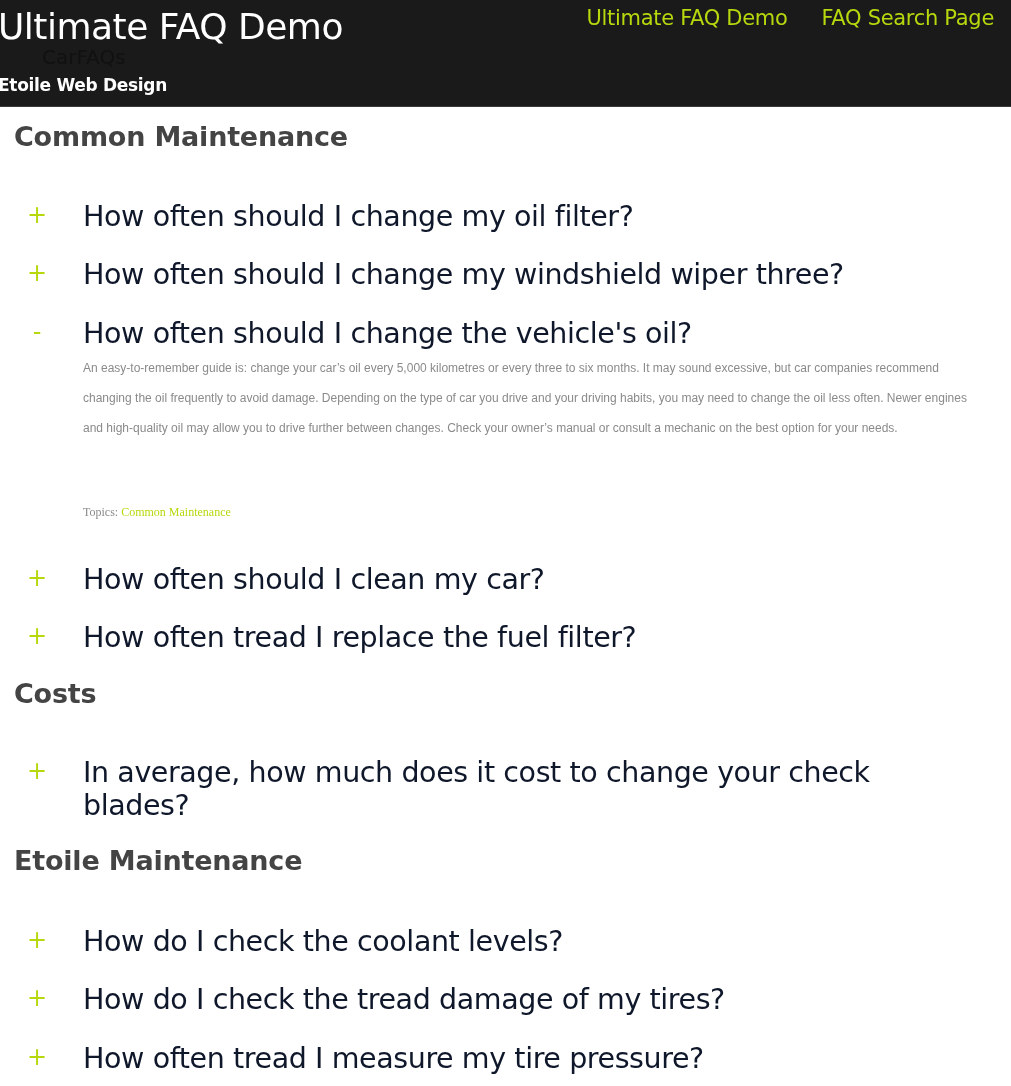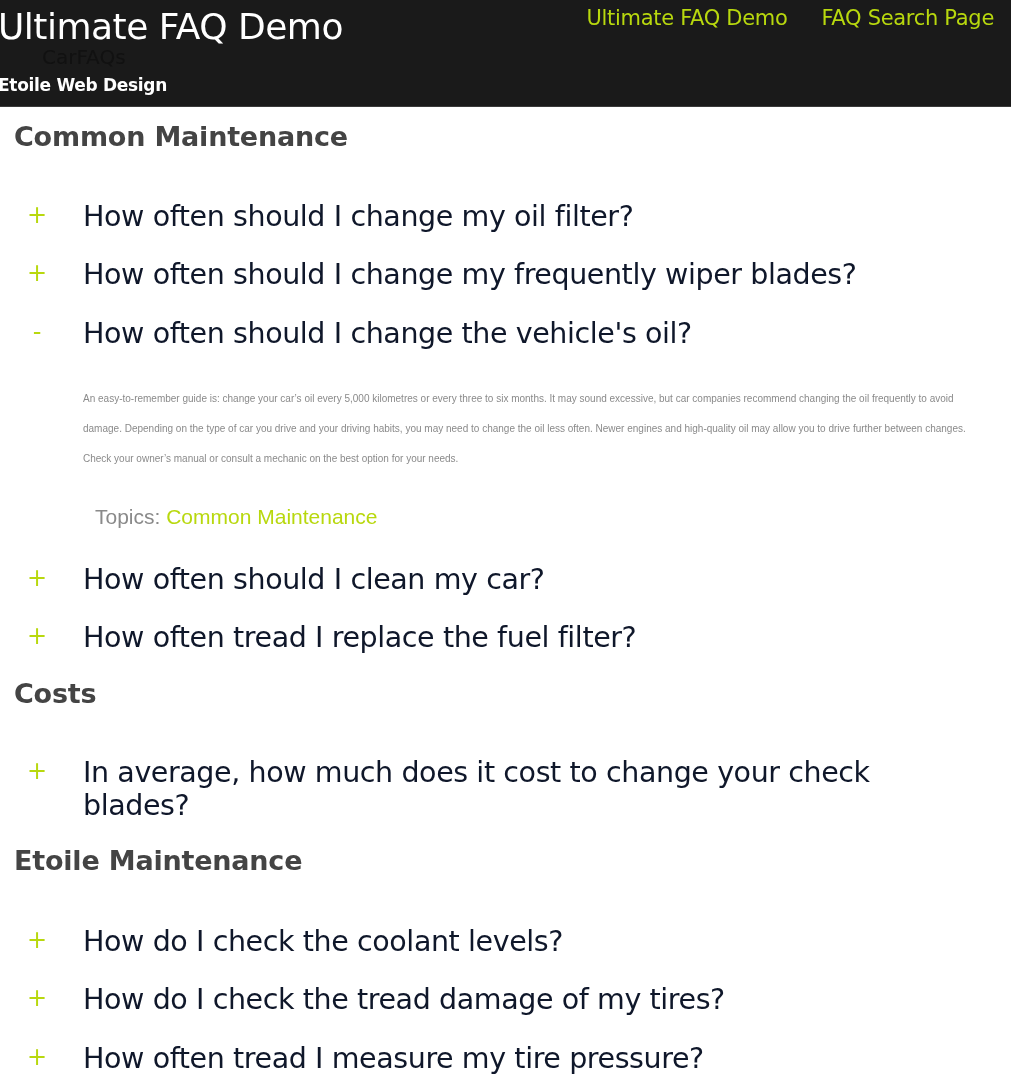--- a/index.html
+++ b/index.html
@@ -37,26 +37,26 @@
     .faq-toggle {
       position: absolute; left: 26px; width: 22px; text-align: center;
       font-size: 24px; color: #b8d80e; line-height: 30px;
     }
     .faq-q-text {
       position: absolute; left: 83px; width: 840px;
       font-size: 28.5px; color: #0f172a; line-height: 33px; letter-spacing: -0.4px;
     }
 
     .faq-answer {
-      position: absolute; left: 83px; top: 277px; width: 900px;
-      font-family: "Liberation Sans", sans-serif; font-size: 10px; color: #8a8a8a; line-height: 30px;
+      position: absolute; left: 83px; top: 246px; width: 900px;
+      font-family: "Liberation Sans", sans-serif; font-size: 12px; color: #8a8a8a; line-height: 30px;
     }
     .faq-topics {
-      position: absolute; left: 95px; top: 398px;
-      font-family: Liberation Sans, sans-serif; font-size: 21px; color: #8a8a8a; white-space: nowrap;
+      position: absolute; left: 83px; top: 398px;
+      font-family: Liberation Serif, serif; font-size: 12px; color: #8a8a8a; white-space: nowrap;
     }
     .topic-link { color: #b8d80e; text-decoration: none; }
   </style>
 </head>
 <body>
 
 <header class="site-header">
   <div class="site-title">Ultimate FAQ Demo</div>
   <div class="site-subtitle-ghost">CarFAQs</div>
   <div class="site-tagline">Etoile Web Design</div>
@@ -70,21 +70,21 @@
 
   <h2 class="category-title" style="top:14px;">Common Maintenance</h2>
 
   <div class="faq-question" style="top:93px;">
     <span class="faq-toggle">+</span>
     <span class="faq-q-text">How often should I change my oil filter?</span>
   </div>
 
   <div class="faq-question" style="top:151px;">
     <span class="faq-toggle">+</span>
-    <span class="faq-q-text">How often should I change my frequently wiper blades?</span>
+    <span class="faq-q-text">How often should I change my windshield wiper three?</span>
   </div>
 
   <div class="faq-question" style="top:210px;">
     <span class="faq-toggle">-</span>
     <span class="faq-q-text">How often should I change the vehicle's oil?</span>
   </div>
 
   <p class="faq-answer">An easy-to-remember guide is: change your car’s oil every 5,000 kilometres or every three to six months. It may sound excessive, but car companies recommend changing the oil frequently to avoid damage. Depending on the type of car you drive and your driving habits, you may need to change the oil less often. Newer engines and high-quality oil may allow you to drive further between changes. Check your owner’s manual or consult a mechanic on the best option for your needs.</p>
 
   <div class="faq-topics">

